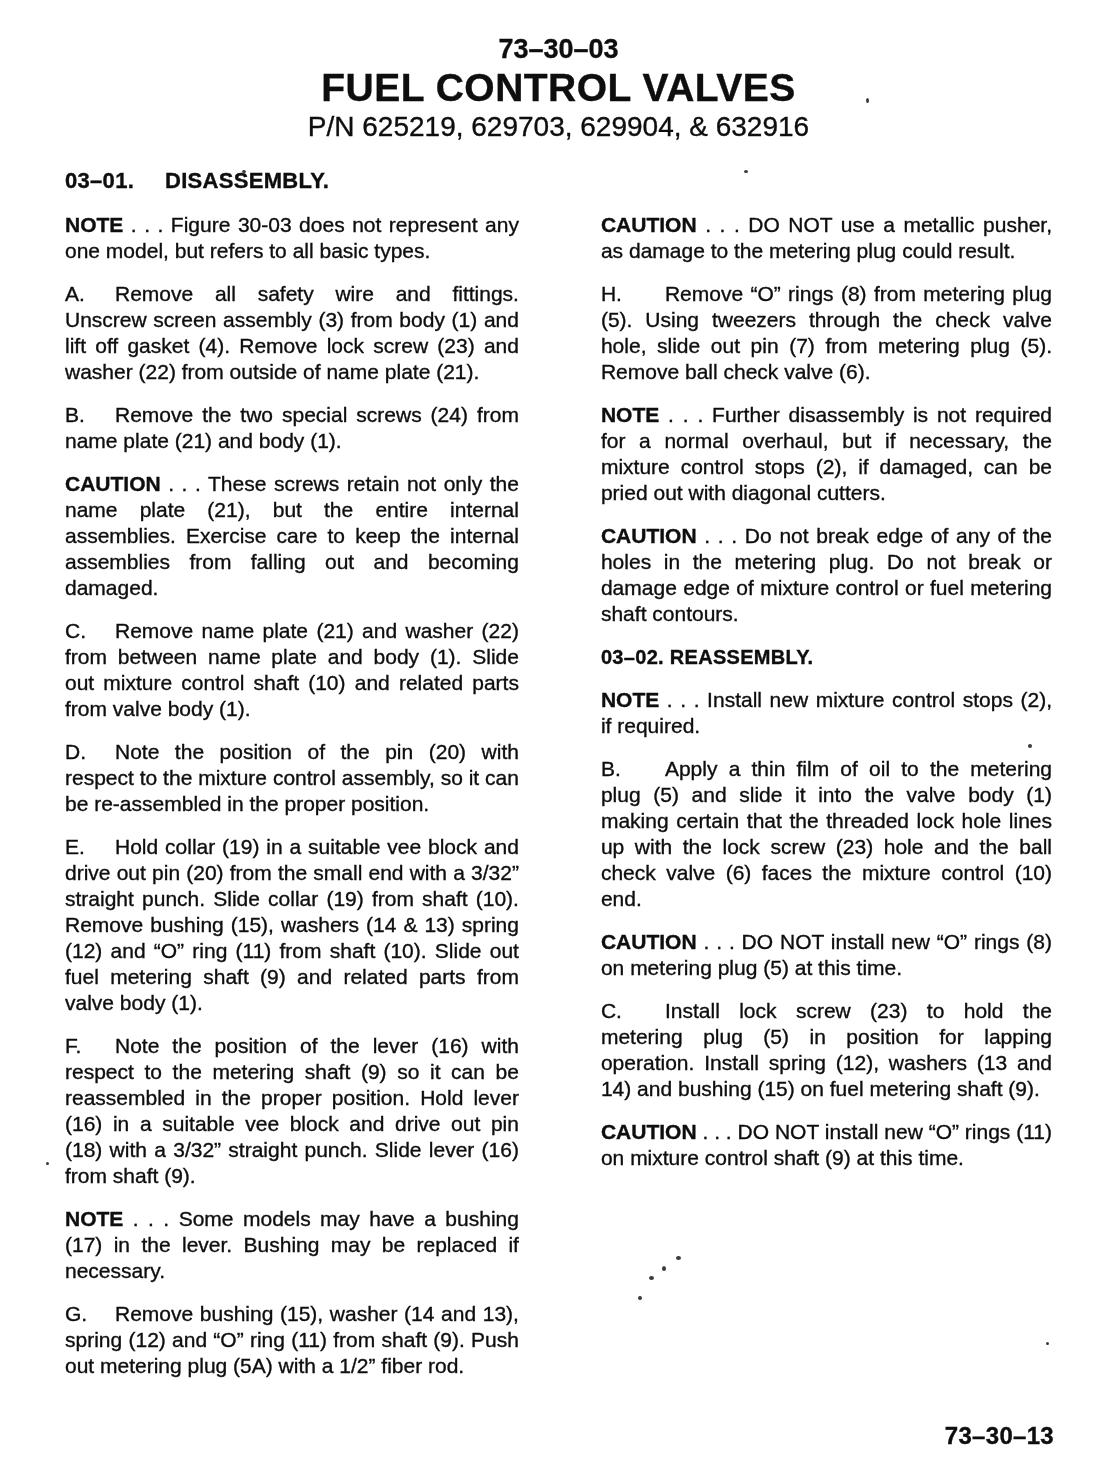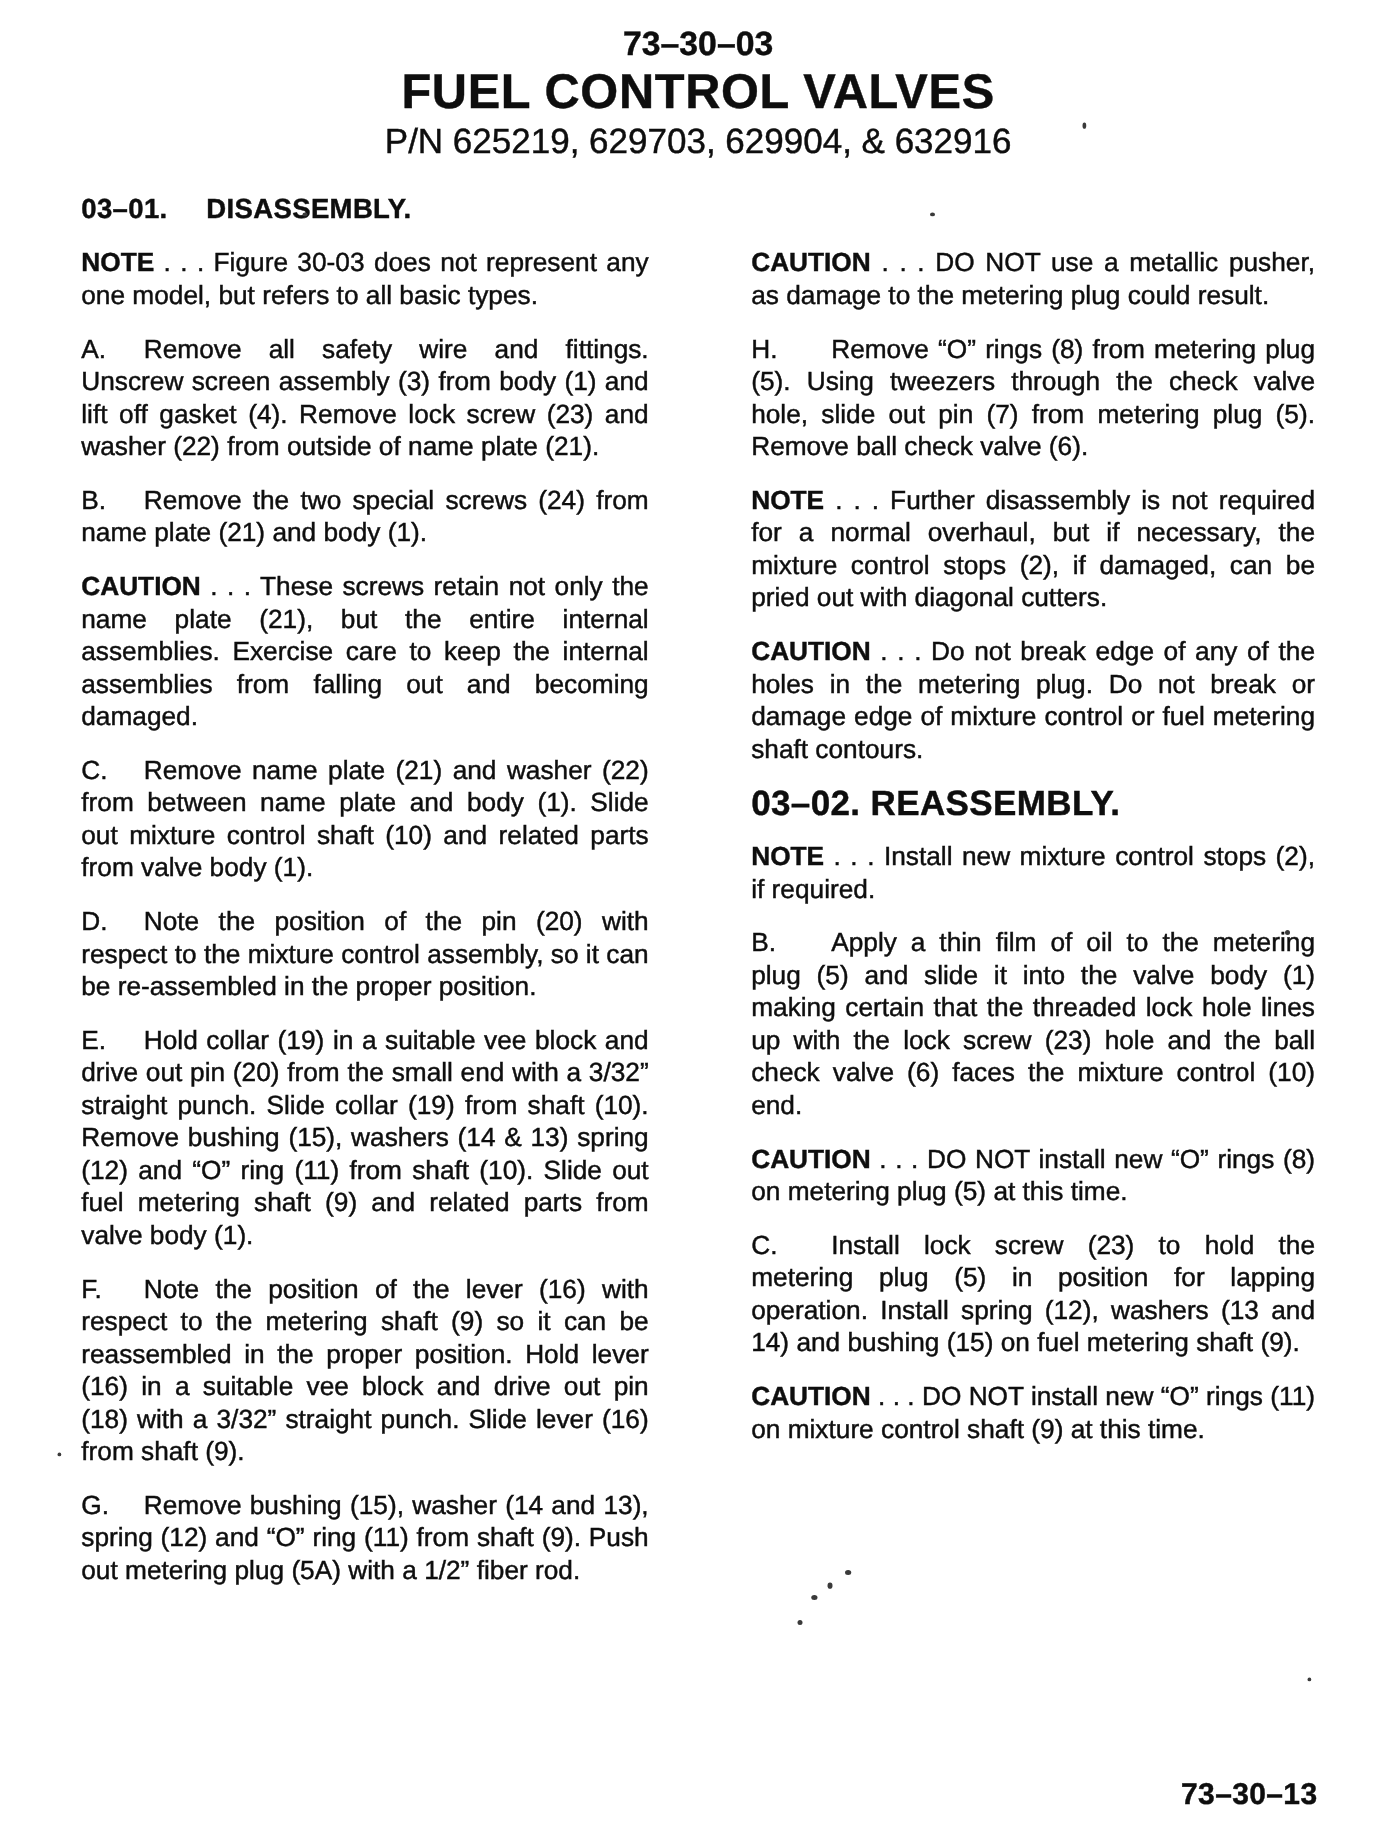--- a/index.html
+++ b/index.html
@@ -12,21 +12,21 @@
     height: 1464px;
     position: relative;
     overflow: hidden;
     font-family: "Liberation Sans", sans-serif;
     color: #0e0e0e;
   }
   .page {
     position: absolute;
     inset: 0;
     box-sizing: border-box;
-    padding: 16px 66px 0 65px;
+    padding: 30px 66px 0 65px;
     -webkit-text-stroke: 0.35px currentColor;
     background: #ffffff;
   }
   
   .doc-header { text-align: center; }
   .doc-code  { font-size: 27px; font-weight: bold; line-height: 38px; }
   .doc-title { font-size: 39px; font-weight: bold; line-height: 39px; letter-spacing: 0.5px; }
   .doc-pn    { font-size: 28px; font-weight: normal; line-height: 39px; text-align: center; }
   
   .section-heading {
@@ -46,21 +46,21 @@
     font-size: 21px;
     line-height: 26px;
     text-align: justify;
   }
   p.para .kw { font-weight: bold; }
   p.para .step-label { display: inline-block; }
   .col-left  .step-label { min-width: 50px; }
   .col-right .step-label { min-width: 64px; }
   p.heading-para {
     margin: 0 0 17px 0;
-    font-size: 28px;
+    font-size: 20px;
     line-height: 26px;
     font-weight: bold;
     letter-spacing: 0.3px;
     text-align: left;
   }
   
   .page-footer {
     position: absolute;
     right: 64px;
     bottom: 14px;
@@ -94,20 +94,21 @@
   <div class="columns">
     <div class="col col-left">
         <p class="para"><span class="kw">NOTE</span> . . . Figure 30-03 does not represent any one model, but refers to all basic types.</p>
         <p class="para"><span class="step-label">A.</span>Remove all safety wire and fittings. Unscrew screen assembly (3) from body (1) and lift off gasket (4). Remove lock screw (23) and washer (22) from outside of name plate (21).</p>
         <p class="para"><span class="step-label">B.</span>Remove the two special screws (24) from name plate (21) and body (1).</p>
         <p class="para"><span class="kw">CAUTION</span> . . . These screws retain not only the name plate (21), but the entire internal assemblies. Exercise care to keep the internal assemblies from falling out and becoming damaged.</p>
         <p class="para"><span class="step-label">C.</span>Remove name plate (21) and washer (22) from between name plate and body (1). Slide out mixture control shaft (10) and related parts from valve body (1).</p>
         <p class="para"><span class="step-label">D.</span>Note the position of the pin (20) with respect to the mixture control assembly, so it can be re-assembled in the proper position.</p>
         <p class="para"><span class="step-label">E.</span>Hold collar (19) in a suitable vee block and drive out pin (20) from the small end with a 3/32” straight punch. Slide collar (19) from shaft (10). Remove bushing (15), washers (14 &amp; 13) spring (12) and “O” ring (11) from shaft (10). Slide out fuel metering shaft (9) and related parts from valve body (1).</p>
         <p class="para"><span class="step-label">F.</span>Note the position of the lever (16) with respect to the metering shaft (9) so it can be reassembled in the proper position. Hold lever (16) in a suitable vee block and drive out pin (18) with a 3/32” straight punch. Slide lever (16) from shaft (9).</p>
+        <p class="para"><span class="kw">NOTE</span> . . . Some models may have a bushing (17) in the lever. Bushing may be replaced if necessary.</p>
         <p class="para"><span class="step-label">G.</span>Remove bushing (15), washer (14 and 13), spring (12) and “O” ring (11) from shaft (9). Push out metering plug (5A) with a 1/2” fiber rod.</p>
       </div>
     <div class="col col-right">
         <p class="para"><span class="kw">CAUTION</span> . . . DO NOT use a metallic pusher, as damage to the metering plug could result.</p>
         <p class="para"><span class="step-label">H.</span>Remove “O” rings (8) from metering plug (5). Using tweezers through the check valve hole, slide out pin (7) from metering plug (5). Remove ball check valve (6).</p>
         <p class="para"><span class="kw">NOTE</span> . . . Further disassembly is not required for a normal overhaul, but if necessary, the mixture control stops (2), if damaged, can be pried out with diagonal cutters.</p>
         <p class="para"><span class="kw">CAUTION</span> . . . Do not break edge of any of the holes in the metering plug. Do not break or damage edge of mixture control or fuel metering shaft contours.</p>
         <p class="para heading-para">03–02. REASSEMBLY.</p>
         <p class="para"><span class="kw">NOTE</span> . . . Install new mixture control stops (2), if required.</p>
         <p class="para"><span class="step-label">B.</span>Apply a thin film of oil to the metering plug (5) and slide it into the valve body (1) making certain that the threaded lock hole lines up with the lock screw (23) hole and the ball check valve (6) faces the mixture control (10) end.</p>

